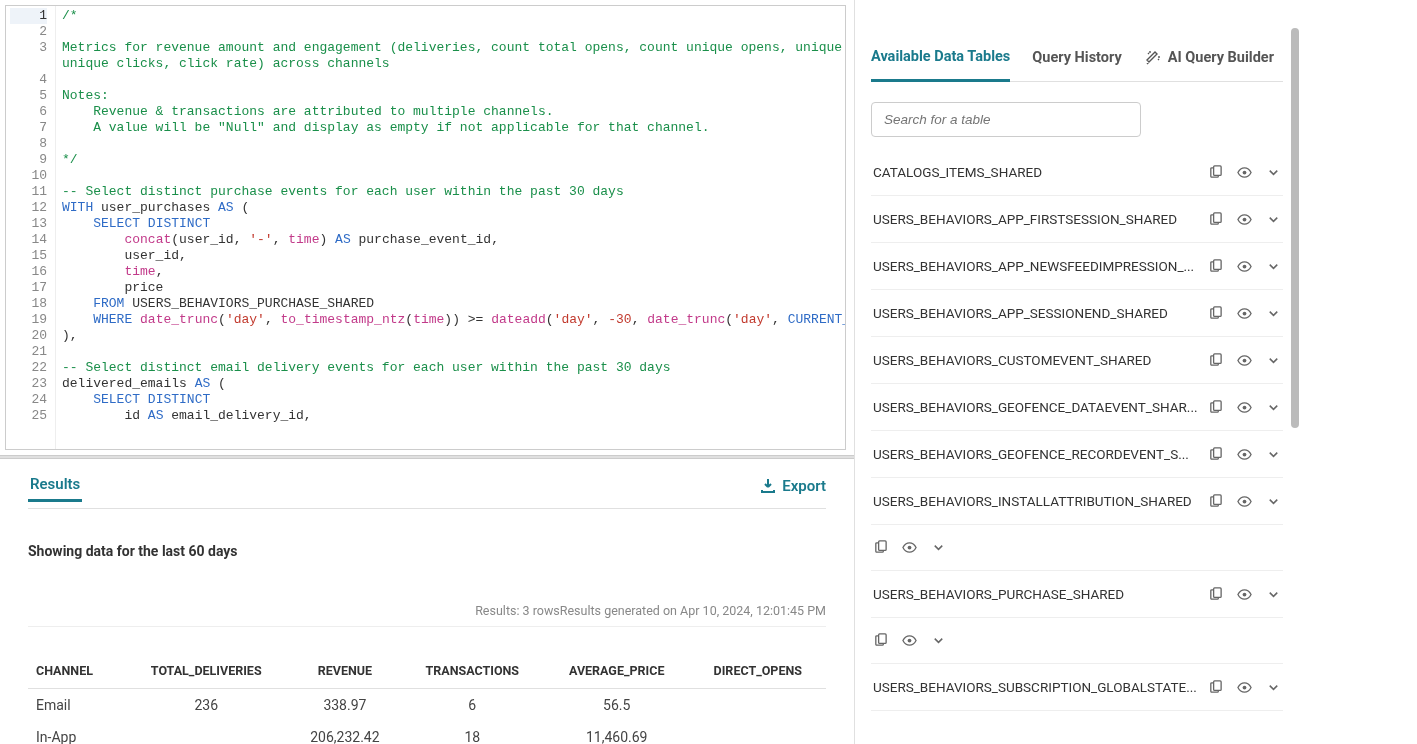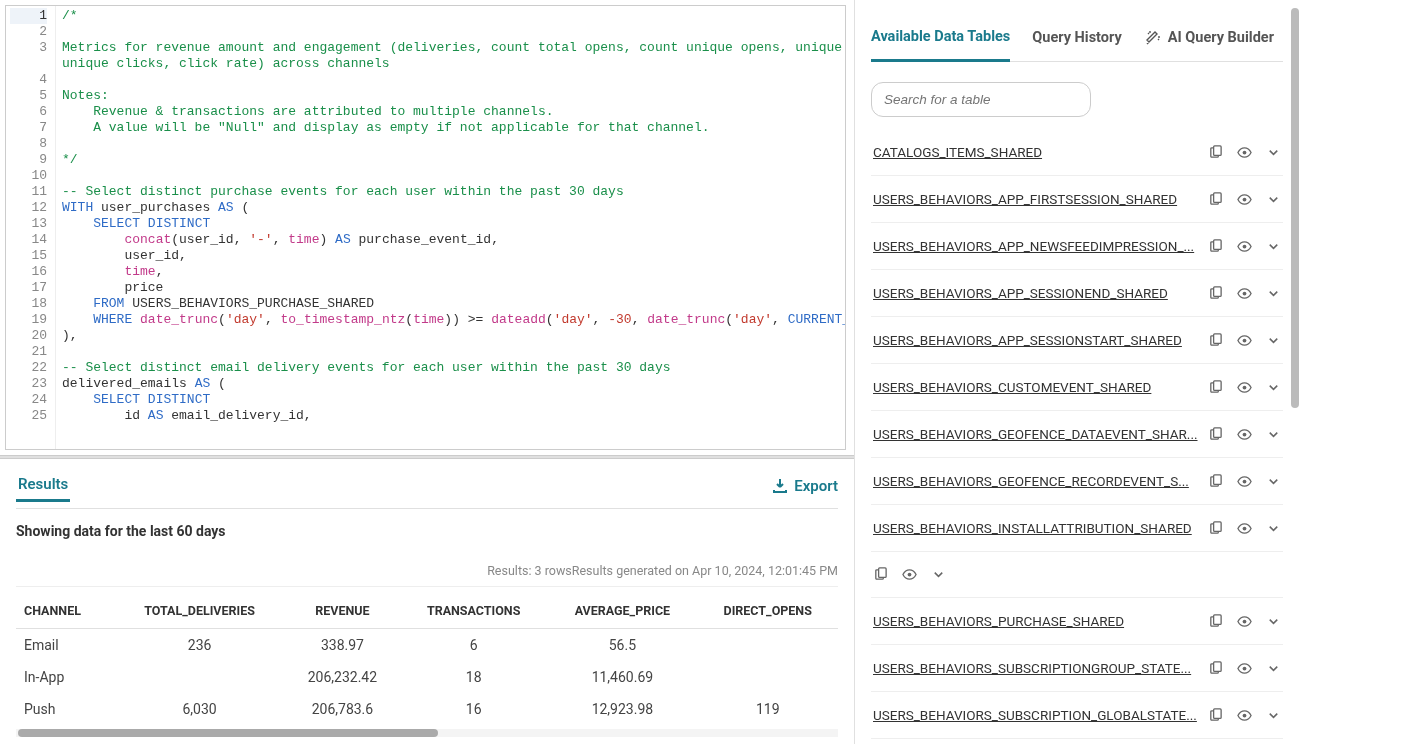--- a/index.html
+++ b/index.html
@@ -55,24 +55,25 @@
 
 .divider {
   height: 4px;
   background: #e0e0e0;
   border-top: 1px solid #ccc;
   border-bottom: 1px solid #ccc;
 }
 
 .results-panel {
   flex: 1;
-  padding: 10px 16px;
+  padding: 10px 28px;
   display: flex;
   flex-direction: column;
   overflow: hidden;
+  gap: 20px;
 }
 .results-header {
   display: flex;
   justify-content: space-between;
   align-items: center;
   border-bottom: 1px solid #e0e0e0;
   padding-bottom: 6px;
   margin-bottom: 14px;
 }
 .results-tab {
@@ -159,37 +160,36 @@
   gap: 6px;
 }
 .right-tab.active {
   color: #1a7a8c;
   border-bottom: 3px solid #1a7a8c;
   margin-bottom: -1px;
 }
 .right-tab svg { width: 18px; height: 18px; }
 .search-box {
   border: 1px solid #ccc;
-  border-radius: 12px;
+  border-radius: 4px;
   padding: 9px 12px;
-  width: 220px;
+  width: 270px;
   font-size: 13.5px;
   font-style: italic;
   color: #888;
   margin-bottom: 12px;
 }
 .table-list {}
 .table-item {
   display: flex;
   align-items: center;
   justify-content: space-between;
   padding: 15px 2px;
   border-bottom: 1px solid #eee;
   font-size: 13.5px;
-  text-decoration: underline;
 }
 .table-name {
   flex: 1;
   overflow: hidden;
   text-overflow: ellipsis;
   white-space: nowrap;
   padding-right: 10px;
 }
 .table-actions {
   display: flex;
@@ -200,21 +200,21 @@
 .table-actions svg { width: 15px; height: 15px; fill: #666; cursor: pointer; }
 .vscroll {
   position: absolute;
   right: 0;
   top: 8px;
   width: 8px;
   height: 400px;
   background: #bbb;
   border-radius: 4px;
 }
-.right-wrap { position: relative; }
+.right-wrap { position: relative; margin-top: 20px; }
 </style>
 </head>
 <body>
 
 <div class="left-panel">
   <div class="editor-container">
     <div class="gutter" id="gutter">
         <div class="active">1</div>
         <div>2</div>
         <div>3</div>
@@ -378,36 +378,20 @@
             <svg viewBox="0 0 16 16">
               <path d="M1 8s2.5-5 7-5 7 5 7 5-2.5 5-7 5-7-5-7-5z" fill="none" stroke="#666" stroke-width="1.4"></path>
               <circle cx="8" cy="8" r="2" fill="#666"></circle>
             </svg>
             <svg viewBox="0 0 16 16">
               <path d="M4 6l4 4 4-4" fill="none" stroke="#666" stroke-width="1.6"></path>
             </svg>
           </div>
         </div>
         <div class="table-item">
-          <div class="table-name">USERS_BEHAVIORS_APP_SESSIONSTART_SHARED</div>
-          <div class="table-actions">
-            <svg viewBox="0 0 16 16">
-              <rect x="3" y="3" width="8" height="10" rx="1" fill="none" stroke="#666" stroke-width="1.4"></rect>
-              <rect x="6" y="1" width="8" height="10" rx="1" fill="#fff" stroke="#666" stroke-width="1.4"></rect>
-            </svg>
-            <svg viewBox="0 0 16 16">
-              <path d="M1 8s2.5-5 7-5 7 5 7 5-2.5 5-7 5-7-5-7-5z" fill="none" stroke="#666" stroke-width="1.4"></path>
-              <circle cx="8" cy="8" r="2" fill="#666"></circle>
-            </svg>
-            <svg viewBox="0 0 16 16">
-              <path d="M4 6l4 4 4-4" fill="none" stroke="#666" stroke-width="1.6"></path>
-            </svg>
-          </div>
-        </div>
-        <div class="table-item">
           <div class="table-name">USERS_BEHAVIORS_CUSTOMEVENT_SHARED</div>
           <div class="table-actions">
             <svg viewBox="0 0 16 16">
               <rect x="3" y="3" width="8" height="10" rx="1" fill="none" stroke="#666" stroke-width="1.4"></rect>
               <rect x="6" y="1" width="8" height="10" rx="1" fill="#fff" stroke="#666" stroke-width="1.4"></rect>
             </svg>
             <svg viewBox="0 0 16 16">
               <path d="M1 8s2.5-5 7-5 7 5 7 5-2.5 5-7 5-7-5-7-5z" fill="none" stroke="#666" stroke-width="1.4"></path>
               <circle cx="8" cy="8" r="2" fill="#666"></circle>
             </svg>
@@ -489,21 +473,20 @@
             <svg viewBox="0 0 16 16">
               <path d="M1 8s2.5-5 7-5 7 5 7 5-2.5 5-7 5-7-5-7-5z" fill="none" stroke="#666" stroke-width="1.4"></path>
               <circle cx="8" cy="8" r="2" fill="#666"></circle>
             </svg>
             <svg viewBox="0 0 16 16">
               <path d="M4 6l4 4 4-4" fill="none" stroke="#666" stroke-width="1.6"></path>
             </svg>
           </div>
         </div>
         <div class="table-item">
-          <div class="table-name">USERS_BEHAVIORS_SUBSCRIPTIONGROUP_STATE...</div>
           <div class="table-actions">
             <svg viewBox="0 0 16 16">
               <rect x="3" y="3" width="8" height="10" rx="1" fill="none" stroke="#666" stroke-width="1.4"></rect>
               <rect x="6" y="1" width="8" height="10" rx="1" fill="#fff" stroke="#666" stroke-width="1.4"></rect>
             </svg>
             <svg viewBox="0 0 16 16">
               <path d="M1 8s2.5-5 7-5 7 5 7 5-2.5 5-7 5-7-5-7-5z" fill="none" stroke="#666" stroke-width="1.4"></path>
               <circle cx="8" cy="8" r="2" fill="#666"></circle>
             </svg>
             <svg viewBox="0 0 16 16">

